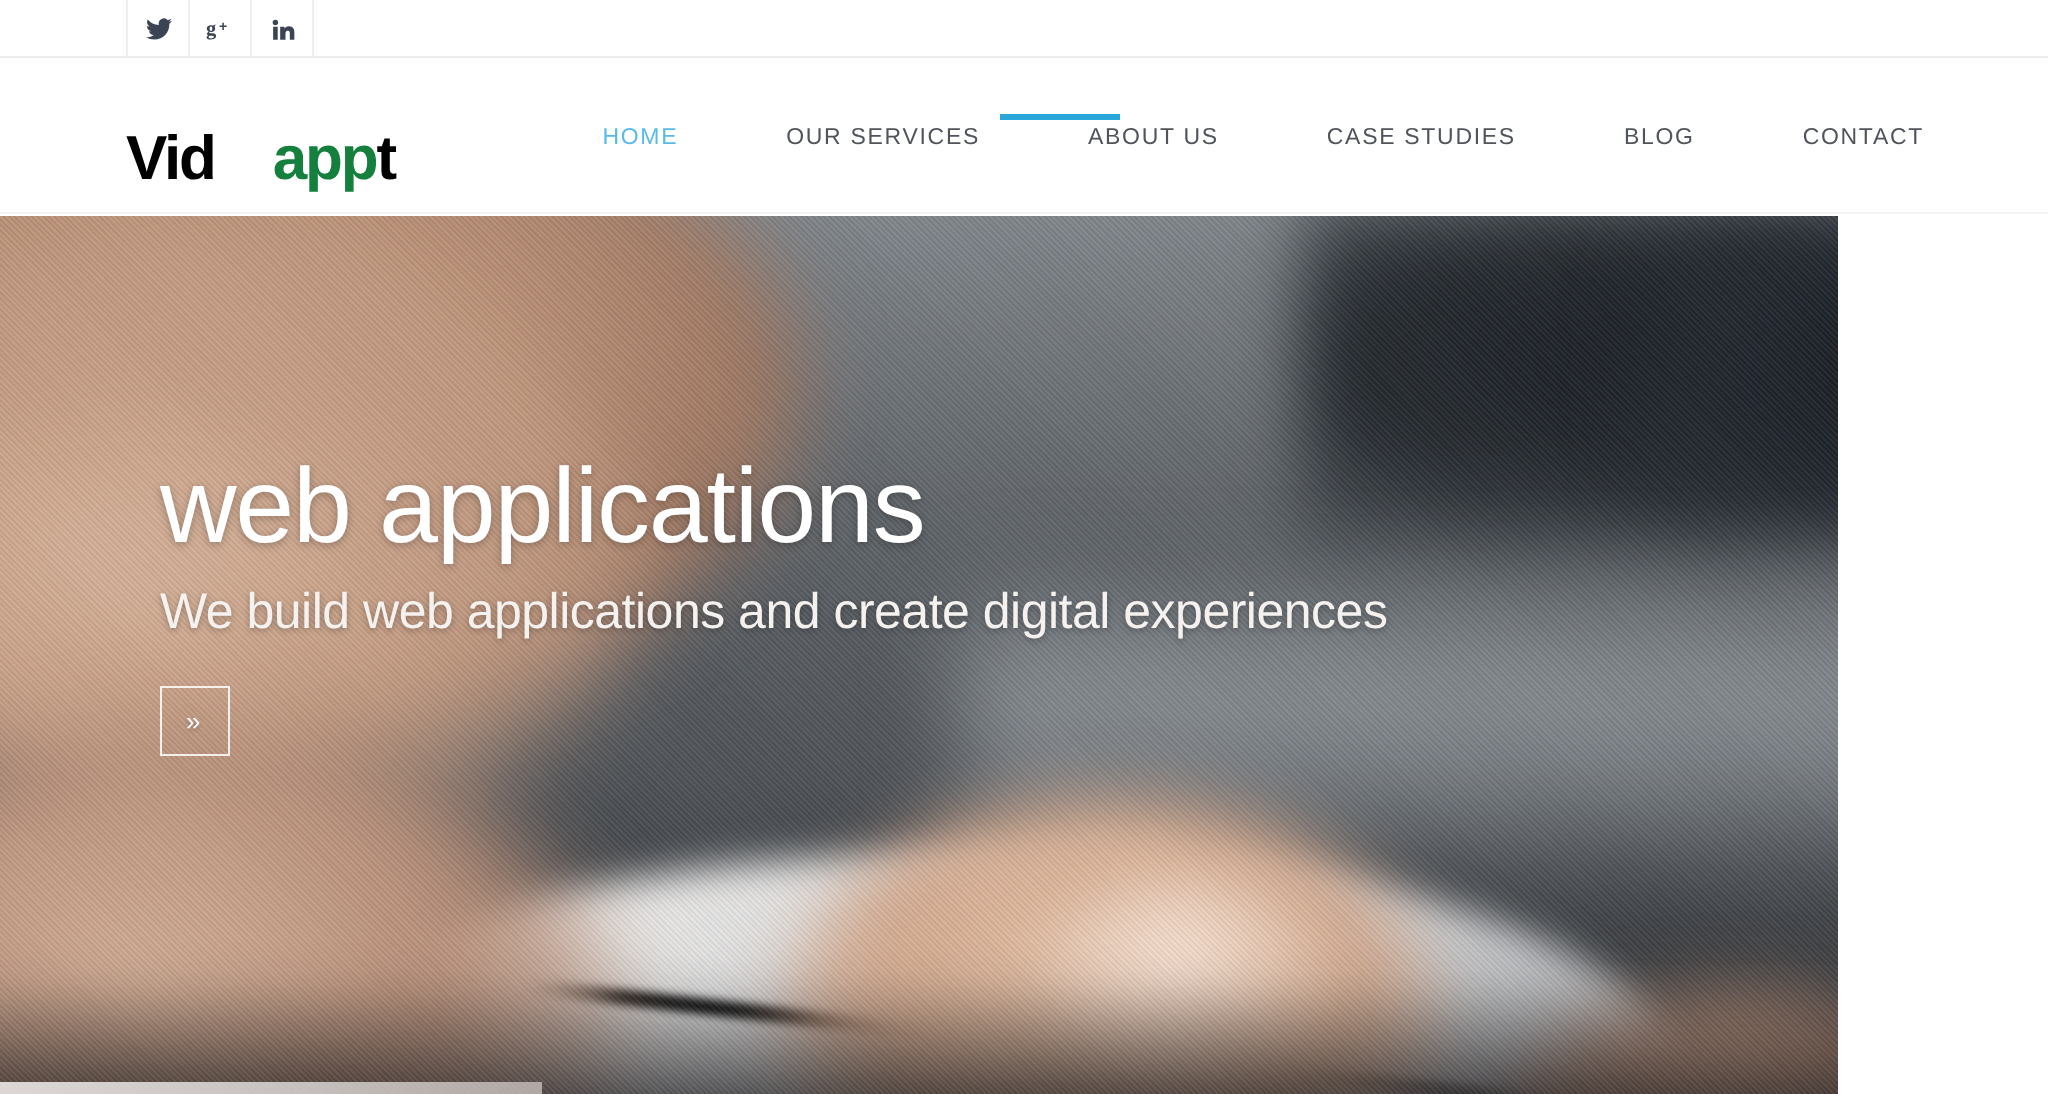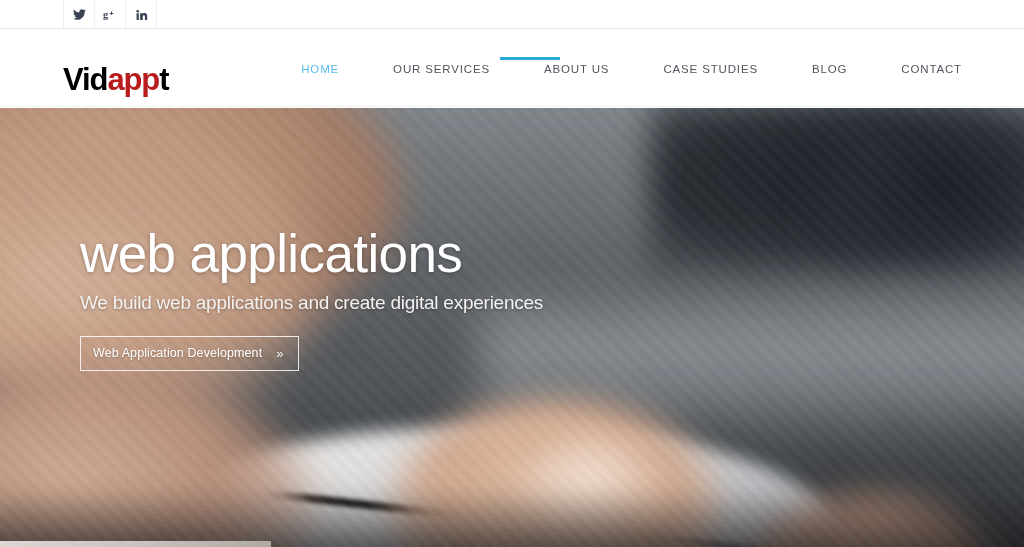--- a/index.html
+++ b/index.html
@@ -64,21 +64,21 @@
     top: 50px;
     transform: translateY(-50%);
     font-size: 31px;
     font-weight: bold;
     letter-spacing: -1.1px;
     line-height: 1;
     white-space: nowrap;
     cursor: pointer;
   }
   .logo .lg-dark  { color: #000000; }
-  .logo .lg-blue  { color: #b91c1c; }
+  .logo .lg-blue  { color: #15803d; padding-left: 29px; }
 
   
   .mainnav {
     position: absolute;
     right: 62px;
     top: 40px;
     transform: translateY(-50%);
     display: flex;
     align-items: center;
     white-space: nowrap;
@@ -105,21 +105,21 @@
     width: 60px;
     height: 3px;
     background: #29a6da;
   }
 
   
   .hero {
     position: absolute;
     left: 0;
     top: 108px;
-    width: 1024px;
+    width: 919px;
     height: 439px;
     overflow: hidden;
     background: #6a6a6e;
   }
 
   
   .hero-photo {
     position: absolute;
     inset: -40px;
     filter: blur(0px);
@@ -272,21 +272,21 @@
     font-weight: normal;
     color: #ffffff;
     letter-spacing: -0.6px;
     line-height: 1.05;
     text-shadow: 0 1px 4px rgba(0,0,0,0.28);
     white-space: nowrap;
   }
 
   .hero-sub {
     margin-top: 10px;
-    font-size: 19px;
+    font-size: 25px;
     color: #f4f1ef;
     letter-spacing: -0.25px;
     text-shadow: 0 1px 3px rgba(0,0,0,0.30);
     white-space: nowrap;
   }
 
   .hero-btn {
     margin-top: 22px;
     display: inline-flex;
     align-items: center;
@@ -390,21 +390,20 @@
 
       <div class="dark-bottom"></div>
     </div>
 
     <div class="hero-pattern"></div>
 
     <div class="hero-content">
       <h1 class="hero-title">web applications</h1>
       <p class="hero-sub">We build web applications and create digital experiences</p>
       <button class="hero-btn">
-        <span>Web Application Development</span>
         <span class="chev">»</span>
       </button>
     </div>
 
     <div class="slider-strip"></div>
 
   </div>
 
 </div>
 

